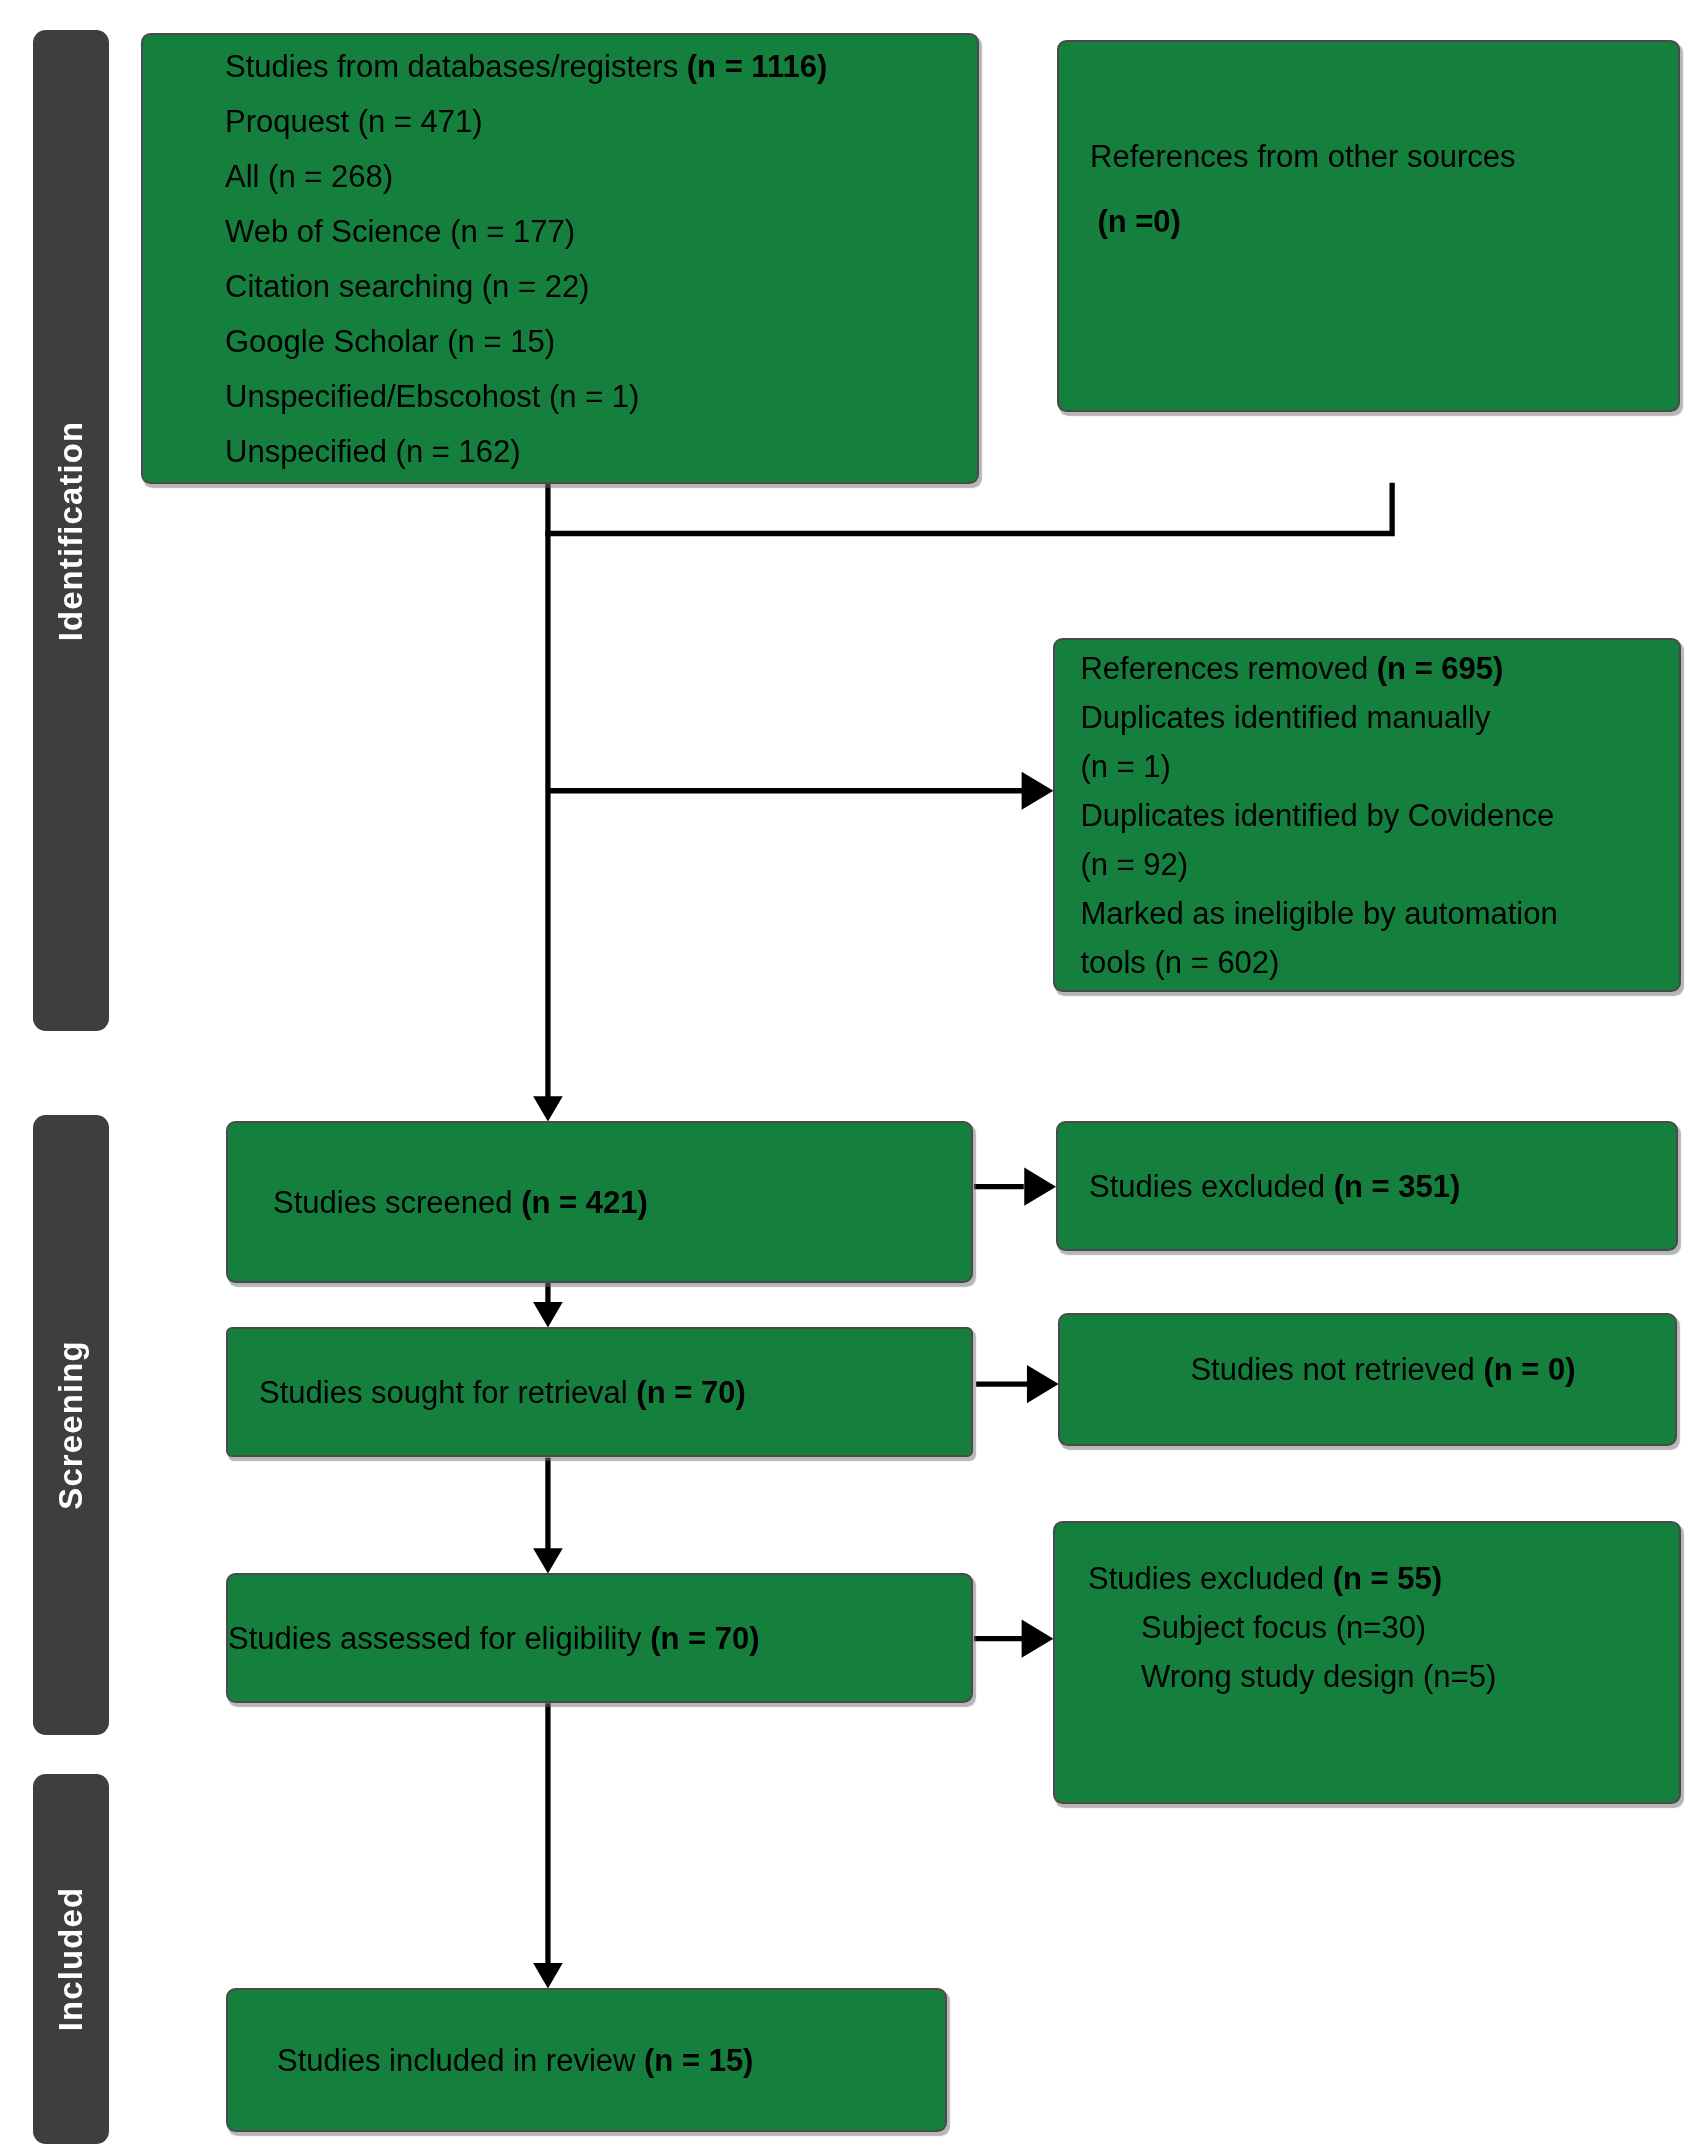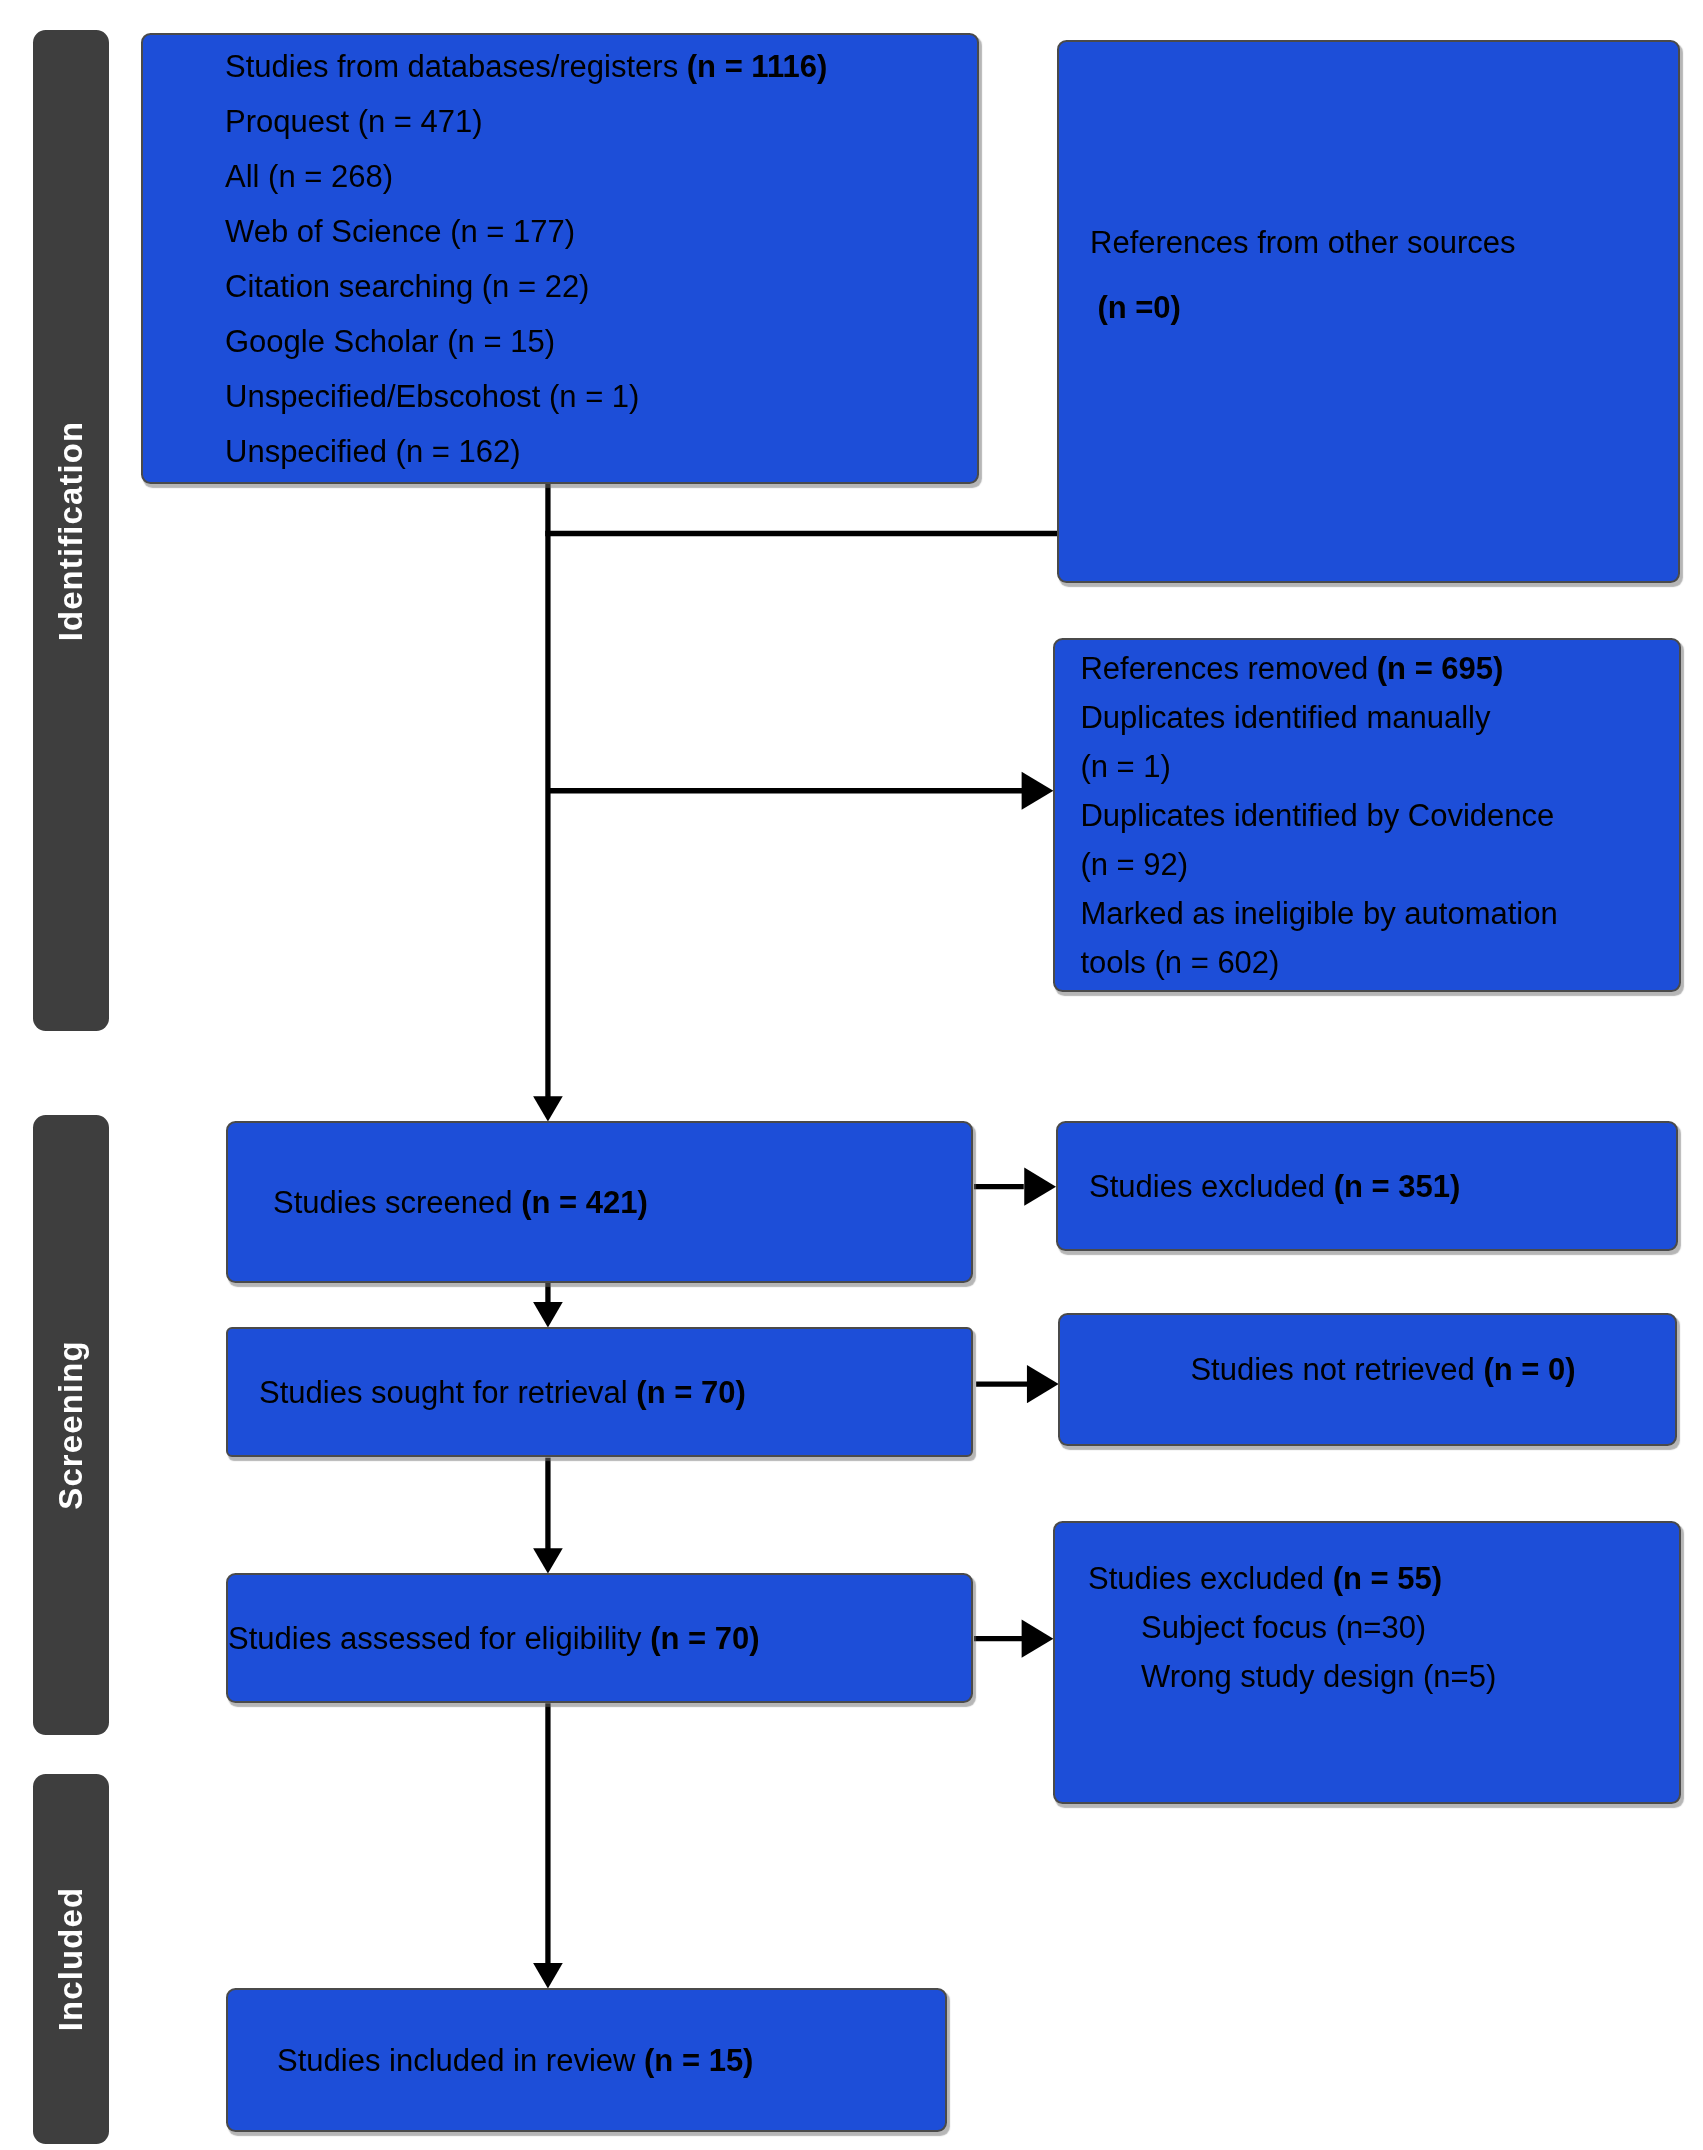--- a/index.html
+++ b/index.html
@@ -11,21 +11,21 @@
   .stage-bar{
     position:absolute;background:#3e3e3e;border-radius:12.7px;
     display:flex;align-items:center;justify-content:center;
   }
   .stage-bar .stage-label{
     transform:rotate(-90deg);white-space:nowrap;color:#ffffff;
     font-weight:bold;font-size:33px;letter-spacing:1.1px;
   }
 
   .box{
-    position:absolute;box-sizing:border-box;background:#1d4ed8;
+    position:absolute;box-sizing:border-box;background:#15803d;
     border:2.6px solid #4a4a4a;border-radius:9.5px;
     box-shadow:2.1px 3.2px 1.1px rgba(110,110,110,0.5);
     display:flex;flex-direction:column;justify-content:center;
     font-size:31px;
   }
   .box .line{line-height:51px;white-space:nowrap;}
   .box .line .b{font-weight:bold;}
   .lh-lg .line{line-height:55px;}
   .lh-md .line{line-height:49px;}
   .lh-sp .line{line-height:65px;}
@@ -80,21 +80,21 @@
       <div class="line"><span>Studies from databases/registers </span><span class="b">(n = 1116)</span></div>
       <div class="line"><span>Proquest (n = 471)</span></div>
       <div class="line"><span>All (n = 268)</span></div>
       <div class="line"><span>Web of Science (n = 177)</span></div>
       <div class="line"><span>Citation searching (n = 22)</span></div>
       <div class="line"><span>Google Scholar (n = 15)</span></div>
       <div class="line"><span>Unspecified/Ebscohost (n = 1)</span></div>
       <div class="line"><span>Unspecified (n = 162)</span></div>
     </div>
 
-  <div class="box lh-sp" style="left:1057px;top:40px;width:623px;height:543px;padding-left:31px;padding-bottom:74px;">
+  <div class="box lh-sp" style="left:1057px;top:40px;width:623px;height:372px;padding-left:31px;padding-bottom:74px;">
       <div class="line"><span>References from other sources</span></div>
       <div class="line" style="padding-left: 7.4px;"><span class="b">(n =0)</span></div>
     </div>
 
   <div class="box lh-md" style="left:1053px;top:638px;width:628px;height:354px;padding-left:25.4px;">
       <div class="line"><span>References removed </span><span class="b">(n = 695)</span></div>
       <div class="line"><span>Duplicates identified manually</span></div>
       <div class="line"><span>(n = 1)</span></div>
       <div class="line"><span>Duplicates identified by Covidence</span></div>
       <div class="line"><span>(n = 92)</span></div>

